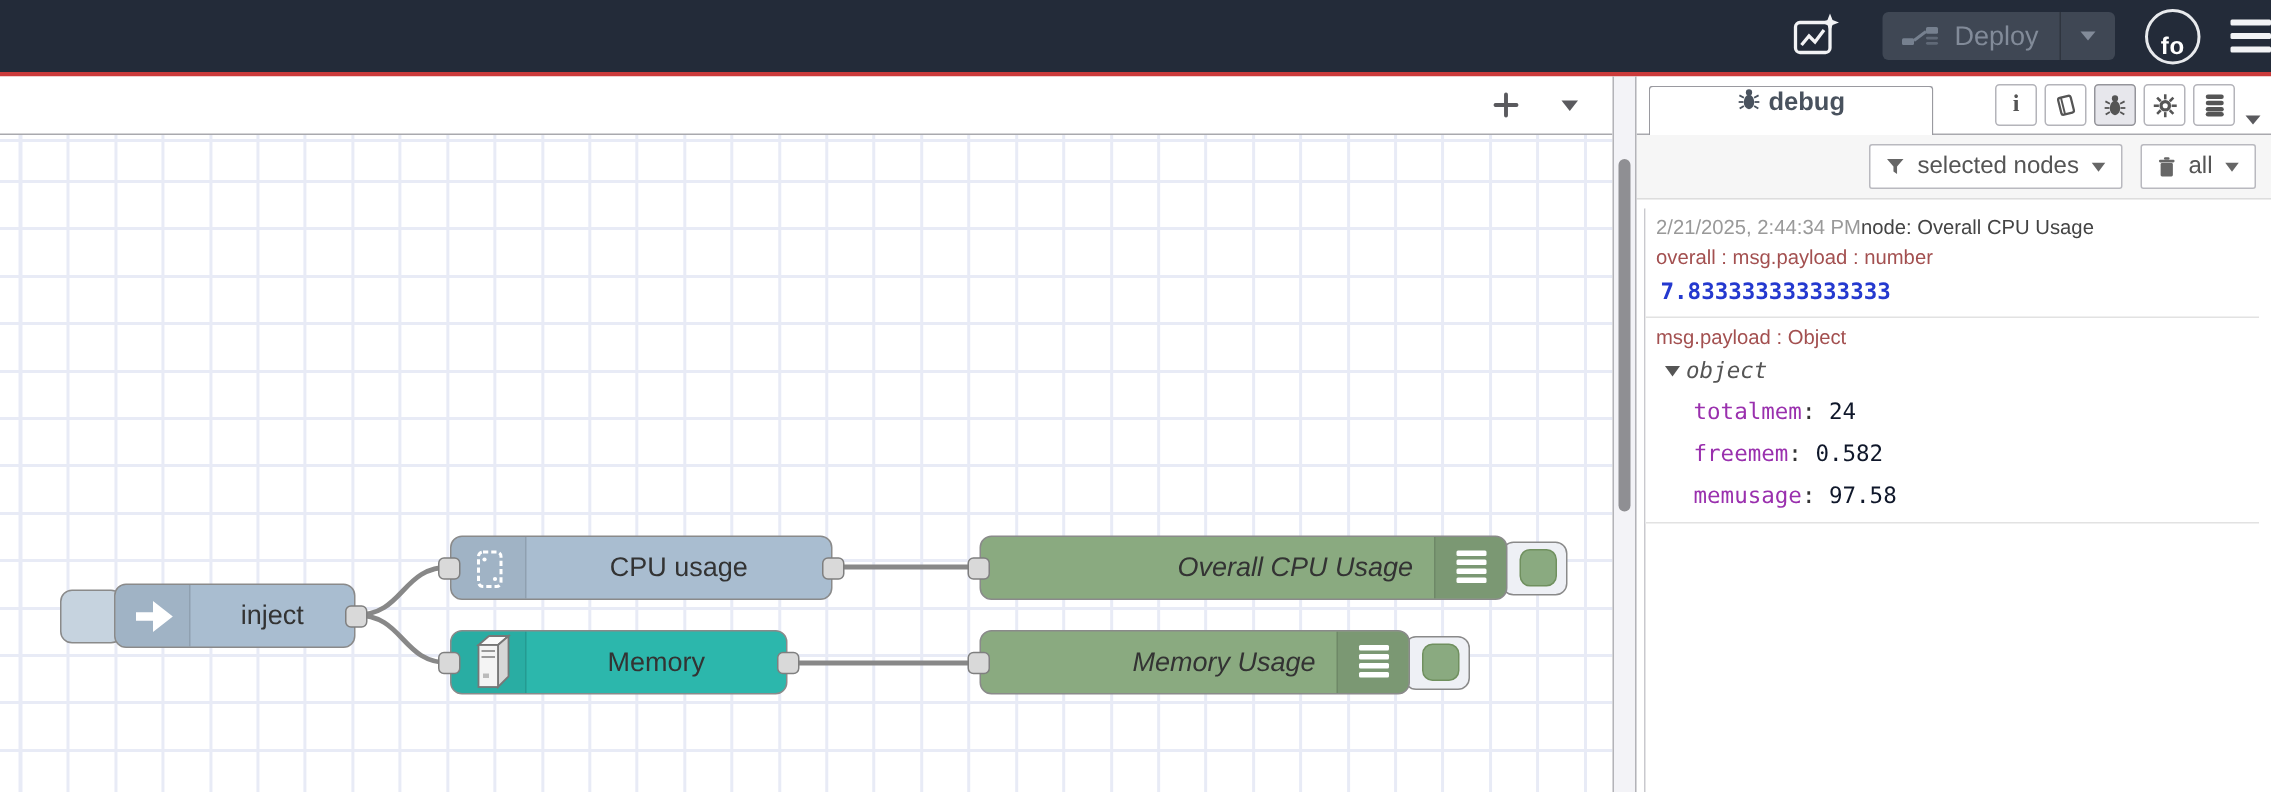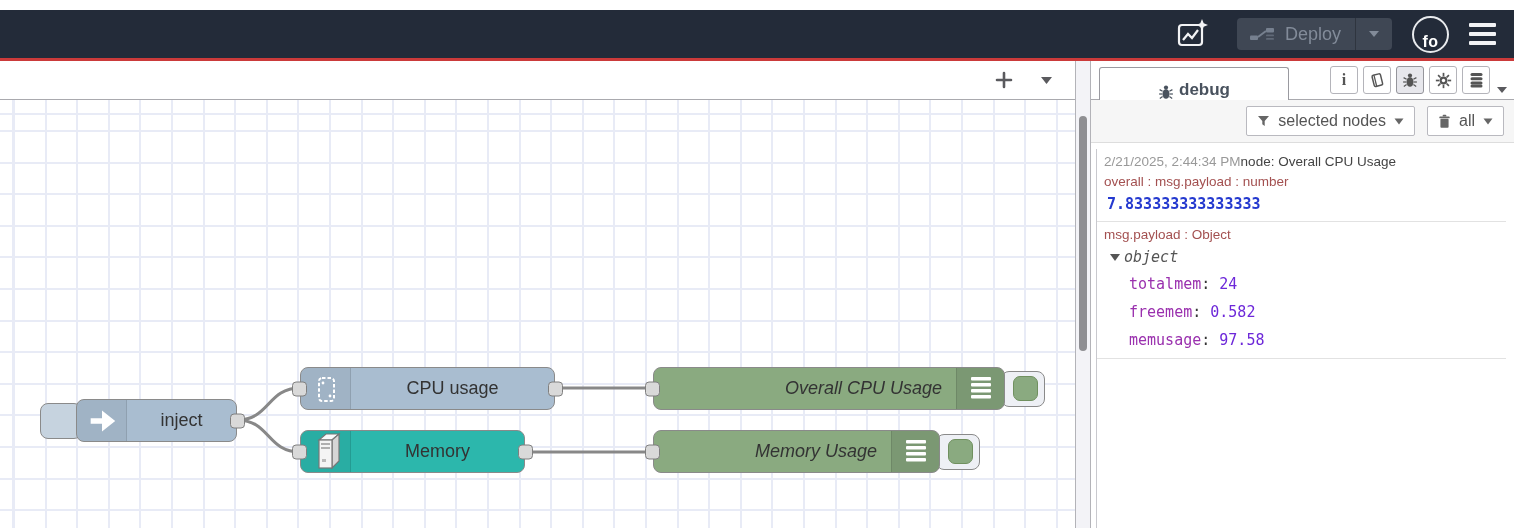--- a/index.html
+++ b/index.html
@@ -1,21 +1,21 @@
 <!DOCTYPE html>
 <html><head>
 <meta charset="utf-8">
 <style>
   * { box-sizing: border-box; margin: 0; padding: 0; }
   html,body { width:1514px; height:528px; overflow:hidden; }
   body { font-family: "Liberation Sans", sans-serif; background:#fff; }
   .app { width:1514px; height:528px; display:flex; flex-direction:column; }
 
   
-  .header { height:48px; background:#232b39; display:flex; align-items:center; justify-content:flex-end; padding-right:18px; gap:20px;margin-top:10px; }
+  .header { height:48px; background:#232b39; display:flex; align-items:center; justify-content:flex-end; padding-right:0; gap:20px; }
   .hdr-iconbtn { width:38px; height:38px; display:flex; align-items:center; justify-content:center; cursor:pointer; }
   .deploy-btn { height:32px; background:#3f4754; border-radius:4px; display:flex; align-items:center; color:#828b99; font-size:18px; cursor:default; margin-left:6px; }
   .deploy-main { display:flex; align-items:center; gap:10px; padding:0 14px 0 12px; }
   .deploy-caret { padding:0 12px; height:100%; display:flex; align-items:center; border-left:1px solid rgba(0,0,0,0.25); }
   .avatar { width:37px; height:37px; border:2.5px solid #e8eaed; border-radius:50%; color:#fff; font-size:16px; font-weight:bold; display:flex; align-items:flex-end; justify-content:center; letter-spacing:.5px; cursor:pointer; }
   .hamburger { display:flex; flex-direction:column; gap:5px; cursor:pointer; }
   .hamburger span { width:27px; height:4px; background:#f2f3f5; border-radius:1px; }
 
   .redline { height:3px; background:#cb3a3a; }
 
@@ -52,42 +52,42 @@
   .toggle-btn { right:-40px; width:44px; height:36px; background:#eef0f5; display:flex; align-items:center; justify-content:center; }
   .toggle-inner { width:25px; height:25px; background:#8aaa80; border:1px solid #70905f; border-radius:7px; margin-left:4px; }
 
   
   .gutter { width:16px; background:#f3f3f7; border-left:1px solid #b3b3b8; border-right:1px solid #b3b3b8; position:relative; }
   .gutter .thumb { position:absolute; left:3px; top:55px; width:8px; height:235px; background:#8f8f93; border-radius:4px; cursor:pointer; }
 
   
   .sidebar { flex:1; display:flex; flex-direction:column; background:#fff; min-width:0; }
   .side-tabrow { height:39px; border-bottom:1px solid #a9a9ae; display:flex; align-items:flex-end; padding:0 6px 0 8px; }
-  .debug-tab { width:190px; height:33px; background:#fff; border:1px solid #9a9aa0; border-bottom:none; border-radius:3px 3px 0 0; display:flex; align-items:flex-end; justify-content:center; gap:5px; font-weight:bold; font-size:17px; color:#49525e; margin-bottom:-1px; z-index:2; cursor:pointer; }
+  .debug-tab { width:190px; height:33px; background:#fff; border:1px solid #9a9aa0; border-bottom:none; border-radius:3px 3px 0 0; display:flex; align-items:flex-start; justify-content:center; gap:5px; font-weight:bold; font-size:17px; color:#49525e; margin-bottom:-1px; z-index:2; cursor:pointer; }
   .tool-btns { margin-left:auto; display:flex; align-items:center; gap:5px; margin-bottom:5px; }
   .tool-btn { width:28px; height:28px; background:#fff; border:1px solid #b4b4ba; border-radius:3px; display:flex; align-items:center; justify-content:center; cursor:pointer; }
   .tool-btn.active { background:#e7e7ec; border-color:#95959b; }
   .tool-caret { margin-left:6px; margin-bottom:5px; display:flex; align-items:center; cursor:pointer; }
 
   .filterrow { height:43px; background:#f6f6f6; border-bottom:1px solid #ddd; display:flex; align-items:center; justify-content:flex-end; gap:12px; padding-right:10px; }
   .filter-btn { height:30px; background:#fff; border:1px solid #b9b9bf; border-radius:2px; color:#555; font-size:16px; display:inline-flex; align-items:center; gap:8px; padding:11px 10px; cursor:pointer; }
 
   .messages { flex:1; overflow:hidden; margin:6px 8px 0 5px; border-left:1px solid #c9c9ce; }
   .msg { border-bottom:1px solid #e2e2e2; padding:3px 6px 4px 7px; background:#fff; }
   .msg-head { font-size:13.5px; line-height:20px; white-space:nowrap; }
   .msg-time { color:#999; }
   .msg-node { color:#444; margin-left:0; }
   .msg-meta { font-size:13.5px; line-height:19px; color:#a35050; }
   .msg-value { font-family:"DejaVu Sans Mono", monospace; font-size:15px; font-weight:600; color:#2439cf; line-height:26px; padding-left:3px; }
   .obj-row { display:flex; align-items:center; gap:4px; line-height:26px; padding-left:6px; cursor:pointer; }
   .tri-down { width:0; height:0; border-left:5px solid transparent; border-right:5px solid transparent; border-top:7px solid #555; }
   .obj-word { font-family:"DejaVu Sans Mono", monospace; font-style:italic; font-size:15px; color:#555; }
   .prop { font-family:"DejaVu Sans Mono", monospace; font-size:15px; line-height:28px; padding-left:25px; color:#333; }
   .prop .k { color:#9a30ae; }
-  .prop .v { color:#6d28d9; }
+  .prop .v { color:#0f172a; }
 </style>
 </head>
 <body>
 
 <div class="app">
 
   <div class="header">
     <div class="hdr-iconbtn">
       <svg width="34" height="34" viewBox="0 0 34 34">
         <rect x="4" y="8" width="23" height="20" rx="3" fill="none" stroke="#f2f3f5" stroke-width="2.2"></rect>

